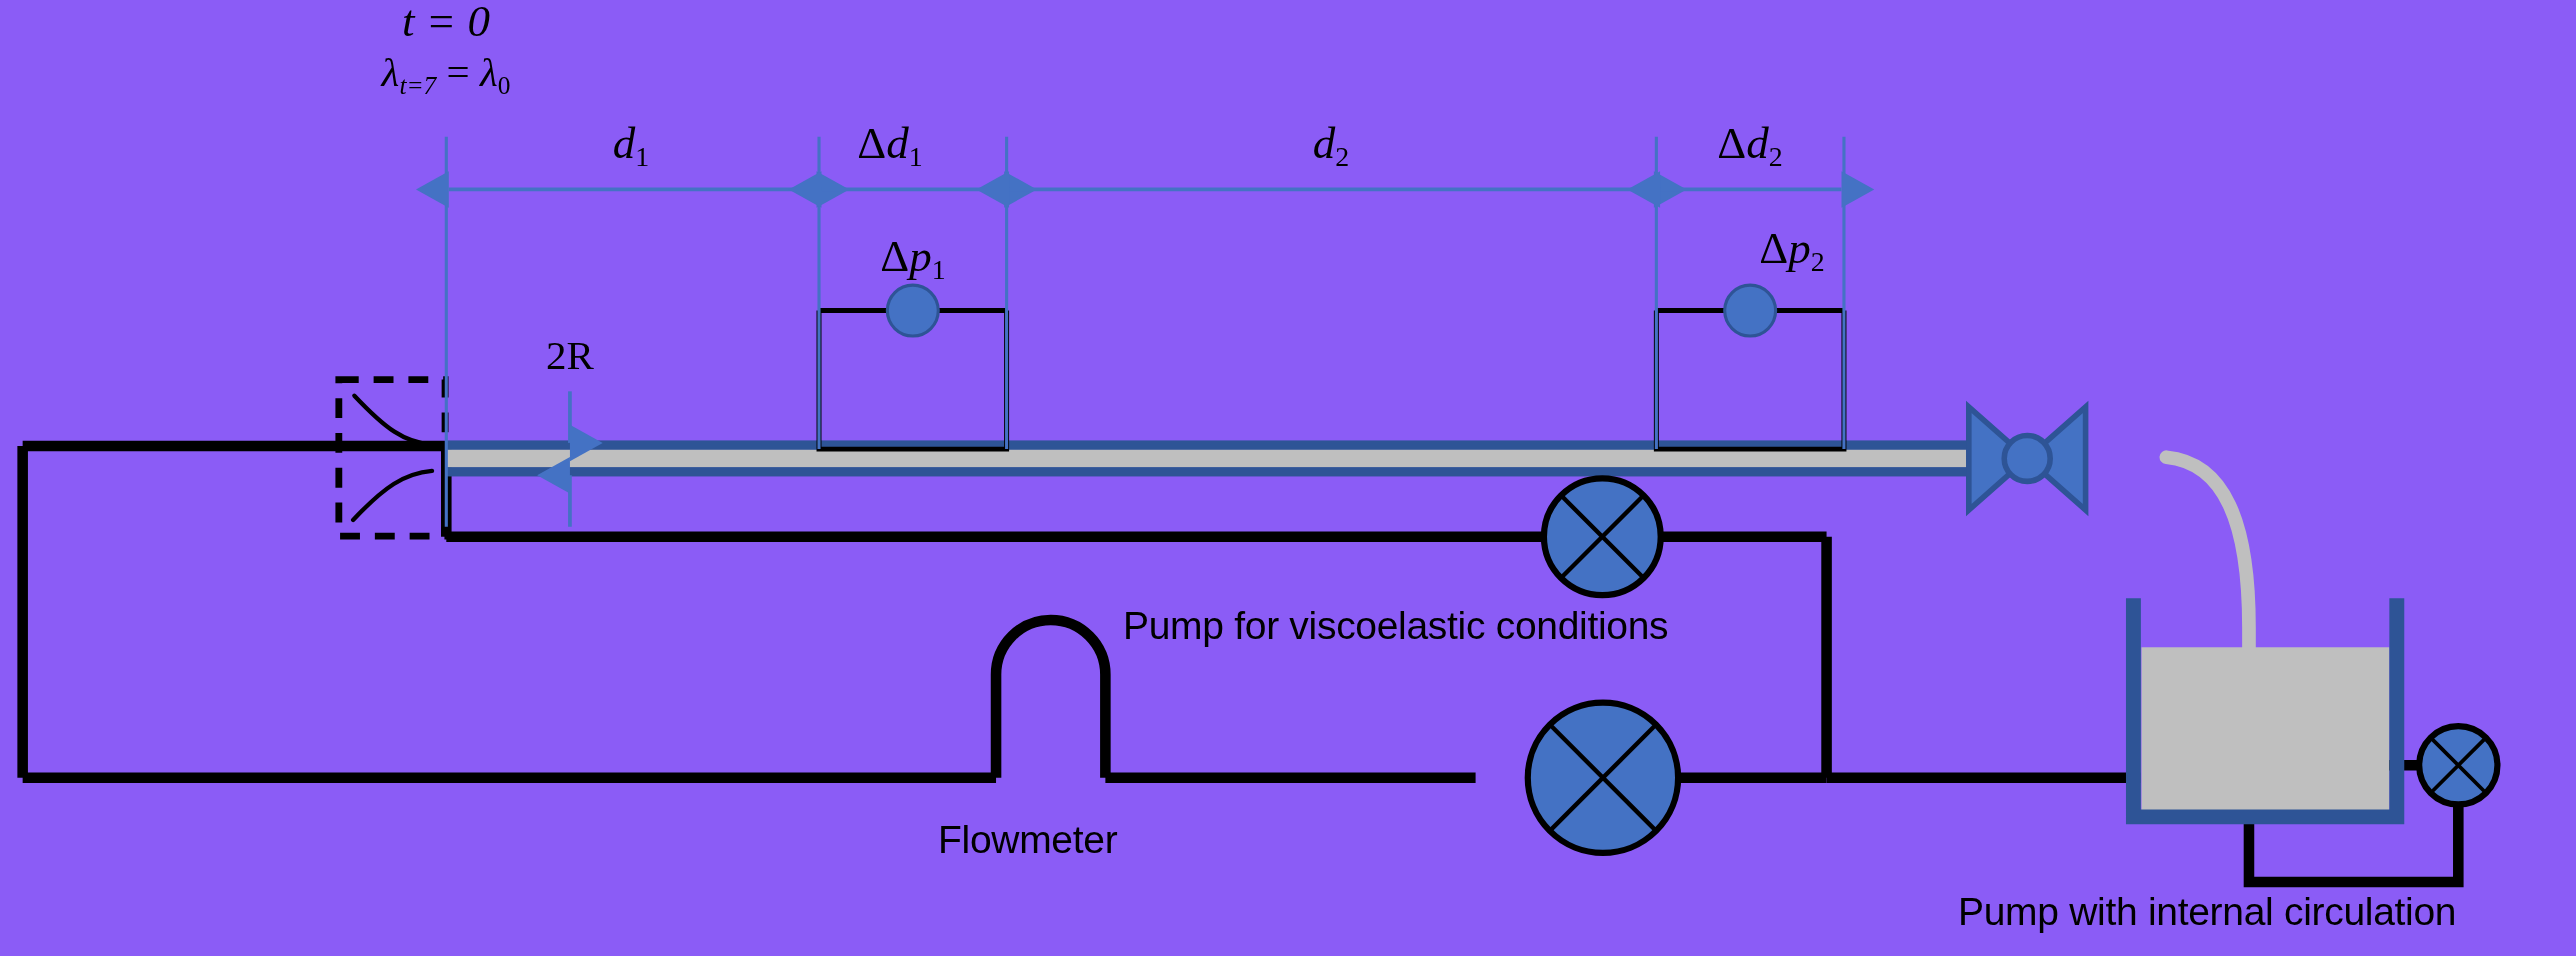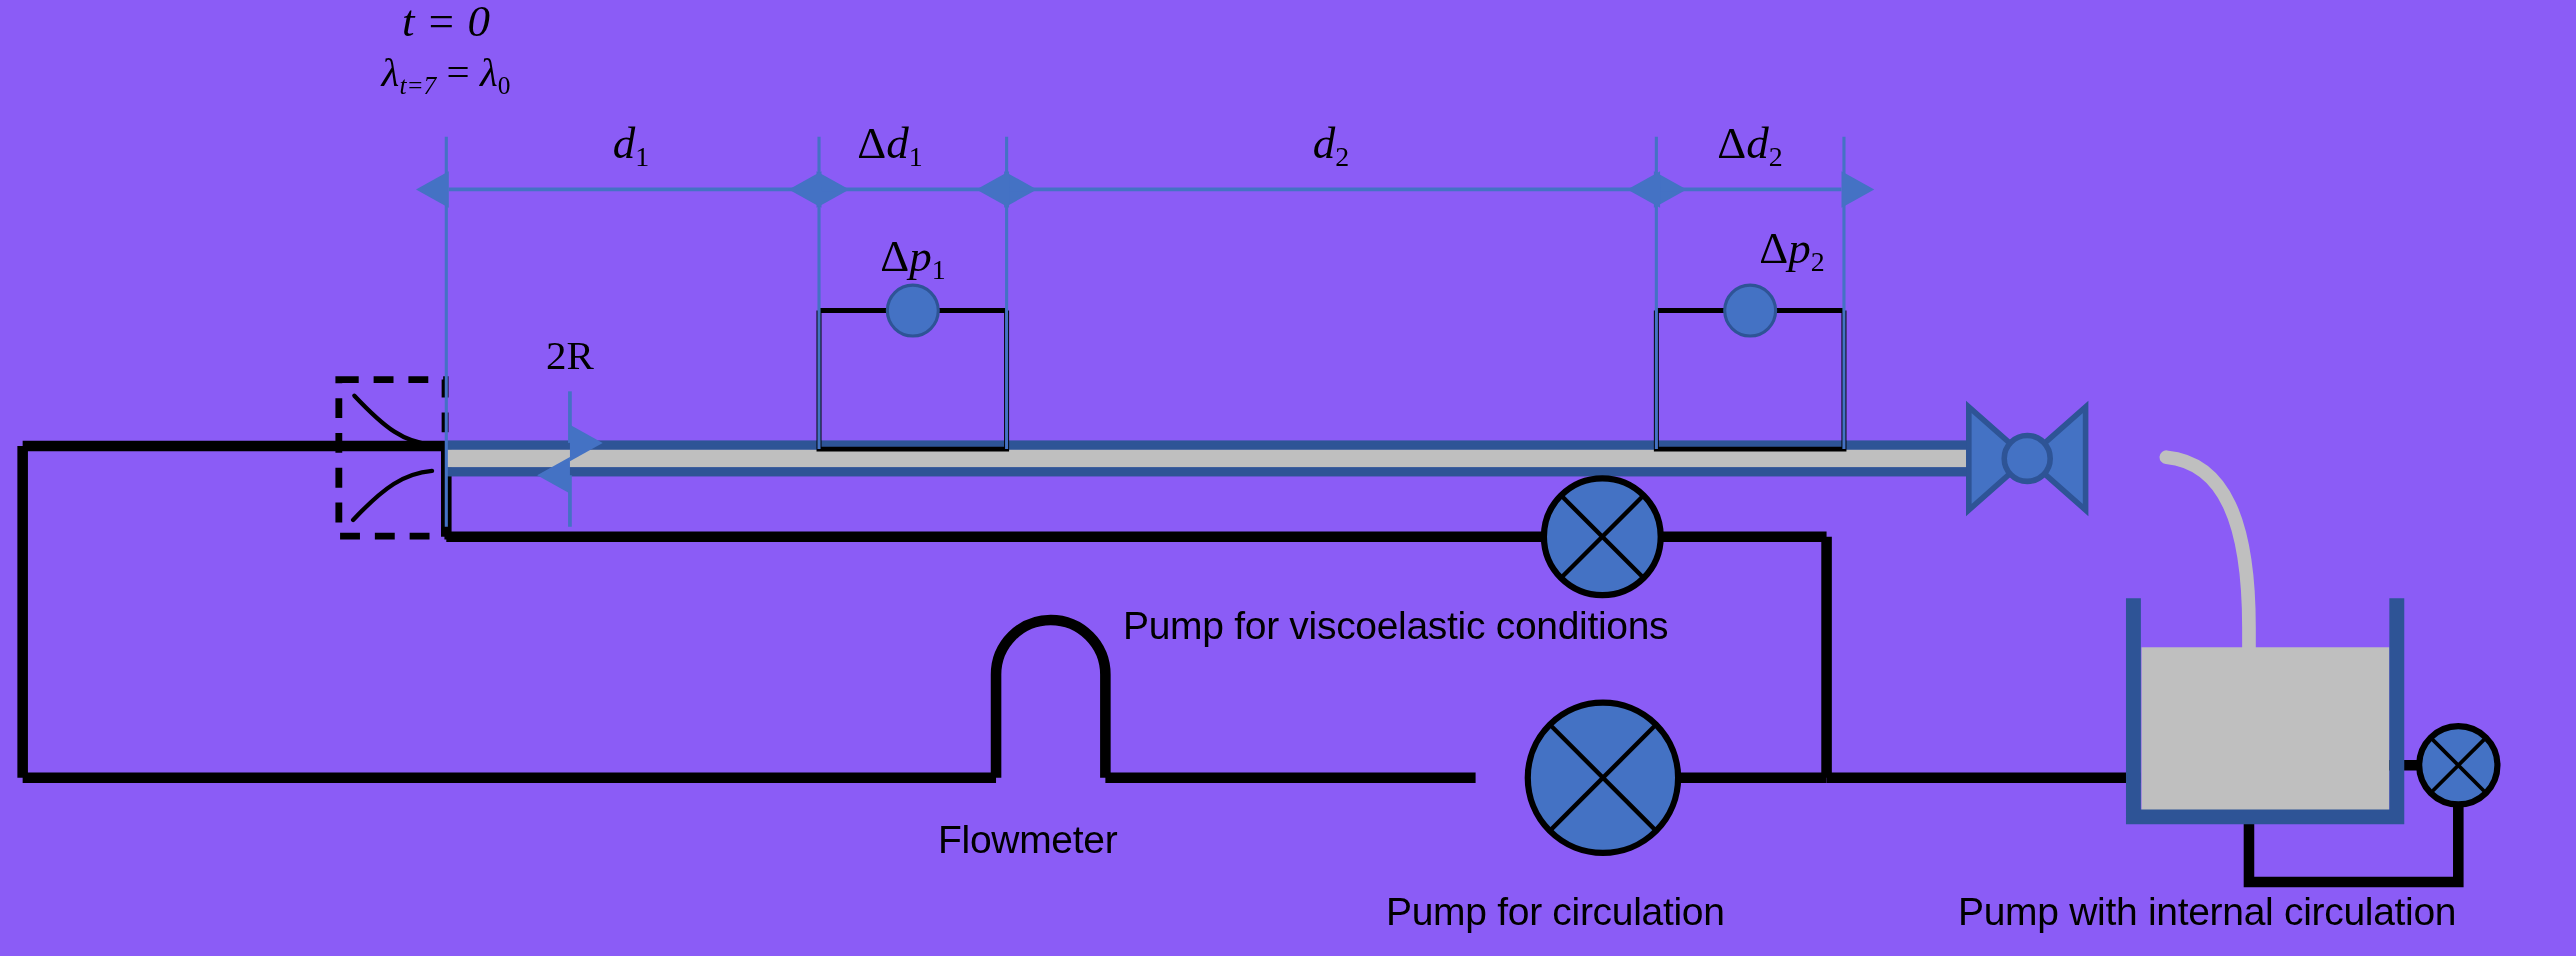--- a/index.html
+++ b/index.html
@@ -215,18 +215,17 @@
   <div class="math m-mid" style="left:570px; top:331px;">
     <span class="up">2R</span>
   </div>
 
 
 
   <div class="lbl" style="left:1123px; top:604px;">Pump for viscoelastic conditions</div>
 
   <div class="lbl" style="left:938px; top:818px;">Flowmeter</div>
 
-  <div class="lbl" style="left:1386px; top:890px;">Pump for circulation</div>
 
   <div class="lbl" style="left:1958px; top:890px;">Pump with internal circulation</div>
 
 </div>
 
 
 </body></html>

